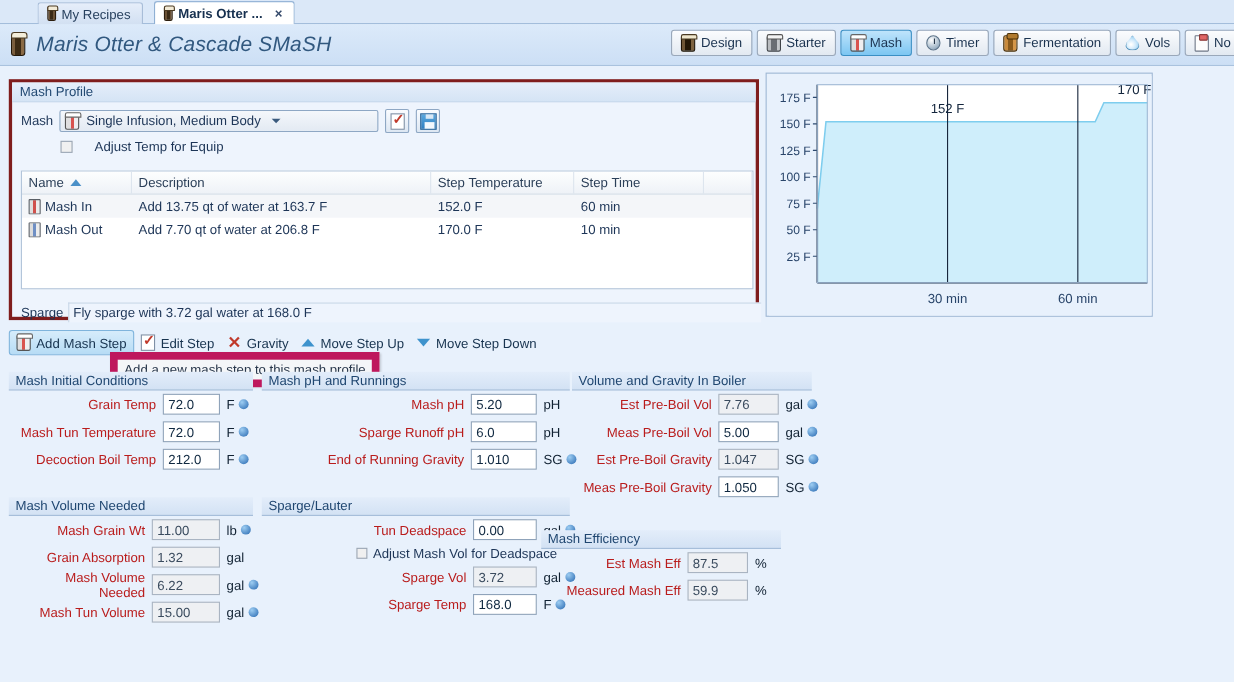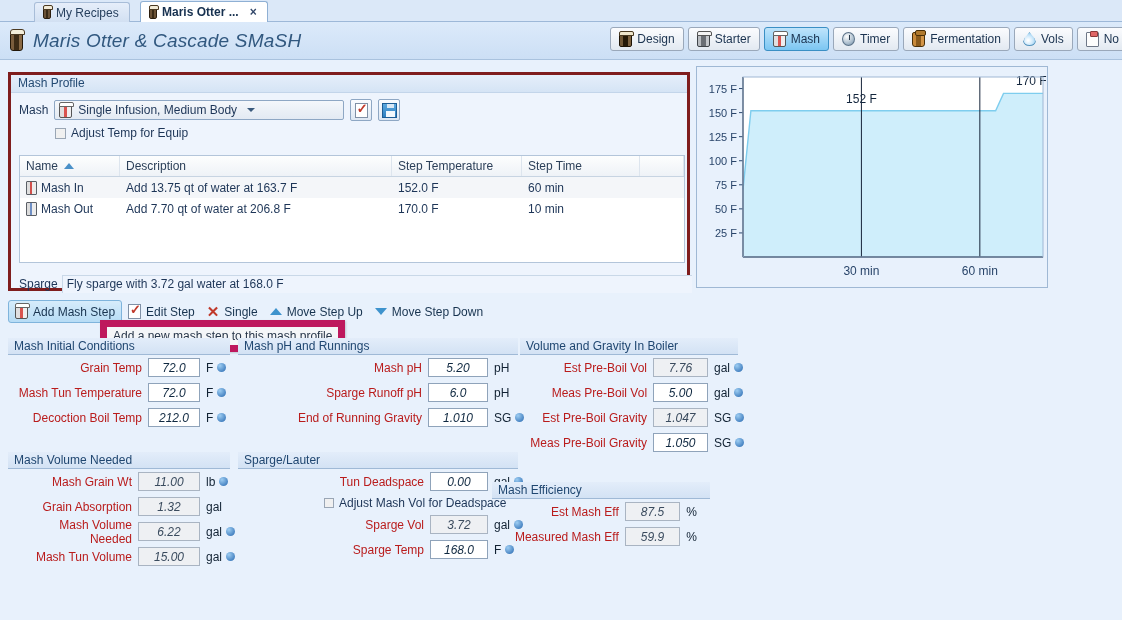--- a/index.html
+++ b/index.html
@@ -160,21 +160,21 @@
     width:22px;height:22px;border:1px solid #8ea7c4;border-radius:2px;
     background: linear-gradient(#fafcff,#dde7f3);
     display:flex;align-items:center;justify-content:center;cursor:pointer;
   }
   .chk-ico { width:13px;height:15px;background:#fff;border:1px solid #7f90a6;position:relative; }
   .chk-ico::after{content:"✓";position:absolute;left:1px;top:-3px;color:#c0392b;font-size:13px;font-weight:bold;}
   .save-ico { width:15px;height:15px;background:linear-gradient(#5aa8df,#2f7fc0);border:1px solid #1d5d95;position:relative; }
   .save-ico::after{content:"";position:absolute;left:3px;bottom:0;width:9px;height:6px;background:#f2f8fd;}
   .save-ico::before{content:"";position:absolute;left:4px;top:0;width:7px;height:4px;background:#d9e8f5;}
 
-  .cb-row { display:flex; align-items:center; gap:5px; padding: 5px 0 0 44px; }
+  .cb-row { display:flex; align-items:center; gap:20px; padding: 5px 0 0 44px; }
   .cbox { width:11px;height:11px;background:#f0f0f0;border:1px solid #9aa6b5; }
   .cbox.sm { width:10px;height:10px; }
 
   
   .table { position:absolute; left:8px; top:80px; width:666px; height:108px;
            background:#fff; border:1px solid #b3c5da; overflow:hidden; }
   .thead { display:flex; height:21px; background:linear-gradient(#fdfefe,#eef2f7);
            border-bottom:1px solid #c7d4e2; font-size:12px; color:#2b3f58; }
   .th { padding: 3px 6px; border-right:1px solid #dde5ee; display:flex; align-items:center; gap:6px; }
   .sortarrow { width:0;height:0;border-left:5px solid transparent;border-right:5px solid transparent;border-bottom:6px solid #4a90c8; }
@@ -218,23 +218,22 @@
   .group { position:absolute; }
   .gtitle {
     height:17px; background:linear-gradient(#e3edfa,#d3e2f4);
     border-bottom:1px solid #9fb9d6;
     font-size:12px; color:#1f4670; padding-left:6px; line-height:16px;
   }
   .frow { display:flex; align-items:center; height:25px; gap:6px; justify-content:flex-end; }
   .flabel { font-size:12px; color:#b91c1c; text-align:right; }
   .finput {
     height:19px; background:#ffffff; border:1px solid #8fa3ba;
-    font-size:12px; text-align:center; padding:0 4px; line-height:18px;
+    font-size:12px; text-align:left; padding:0 4px; line-height:18px;
     color:#0f2840;
-    font-style:italic;
   }
   .finput.dis { background:#eef0f3; border-color:#a9b4c2; color:#3a4b5e; }
   .funit { font-size:12px; color:#123; width:24px; text-align:left; }
   .dot { width:9px;height:9px;border-radius:50%;
          background:radial-gradient(circle at 33% 30%, #9dcdf2, #4a86c4 70%, #2f6ba6);
          flex:0 0 9px; }
   .dot.hidden { visibility:hidden; }
 </style>
 </head>
 <body>
@@ -395,21 +394,21 @@
   <div class="abtn pressed">
     <span class="ticon ic-mash"></span>
     <span>Add Mash Step</span>
   </div>
   <div class="abtn">
     <span class="chk-ico"></span>
     <span>Edit Step</span>
   </div>
   <div class="abtn">
     <span class="x-ico">✕</span>
-    <span>Single</span>
+    <span>Gravity</span>
   </div>
   <div class="abtn">
     <span class="up-ico"></span>
     <span>Move Step Up</span>
   </div>
   <div class="abtn">
     <span class="dn-ico"></span>
     <span>Move Step Down</span>
   </div>
 </div>

